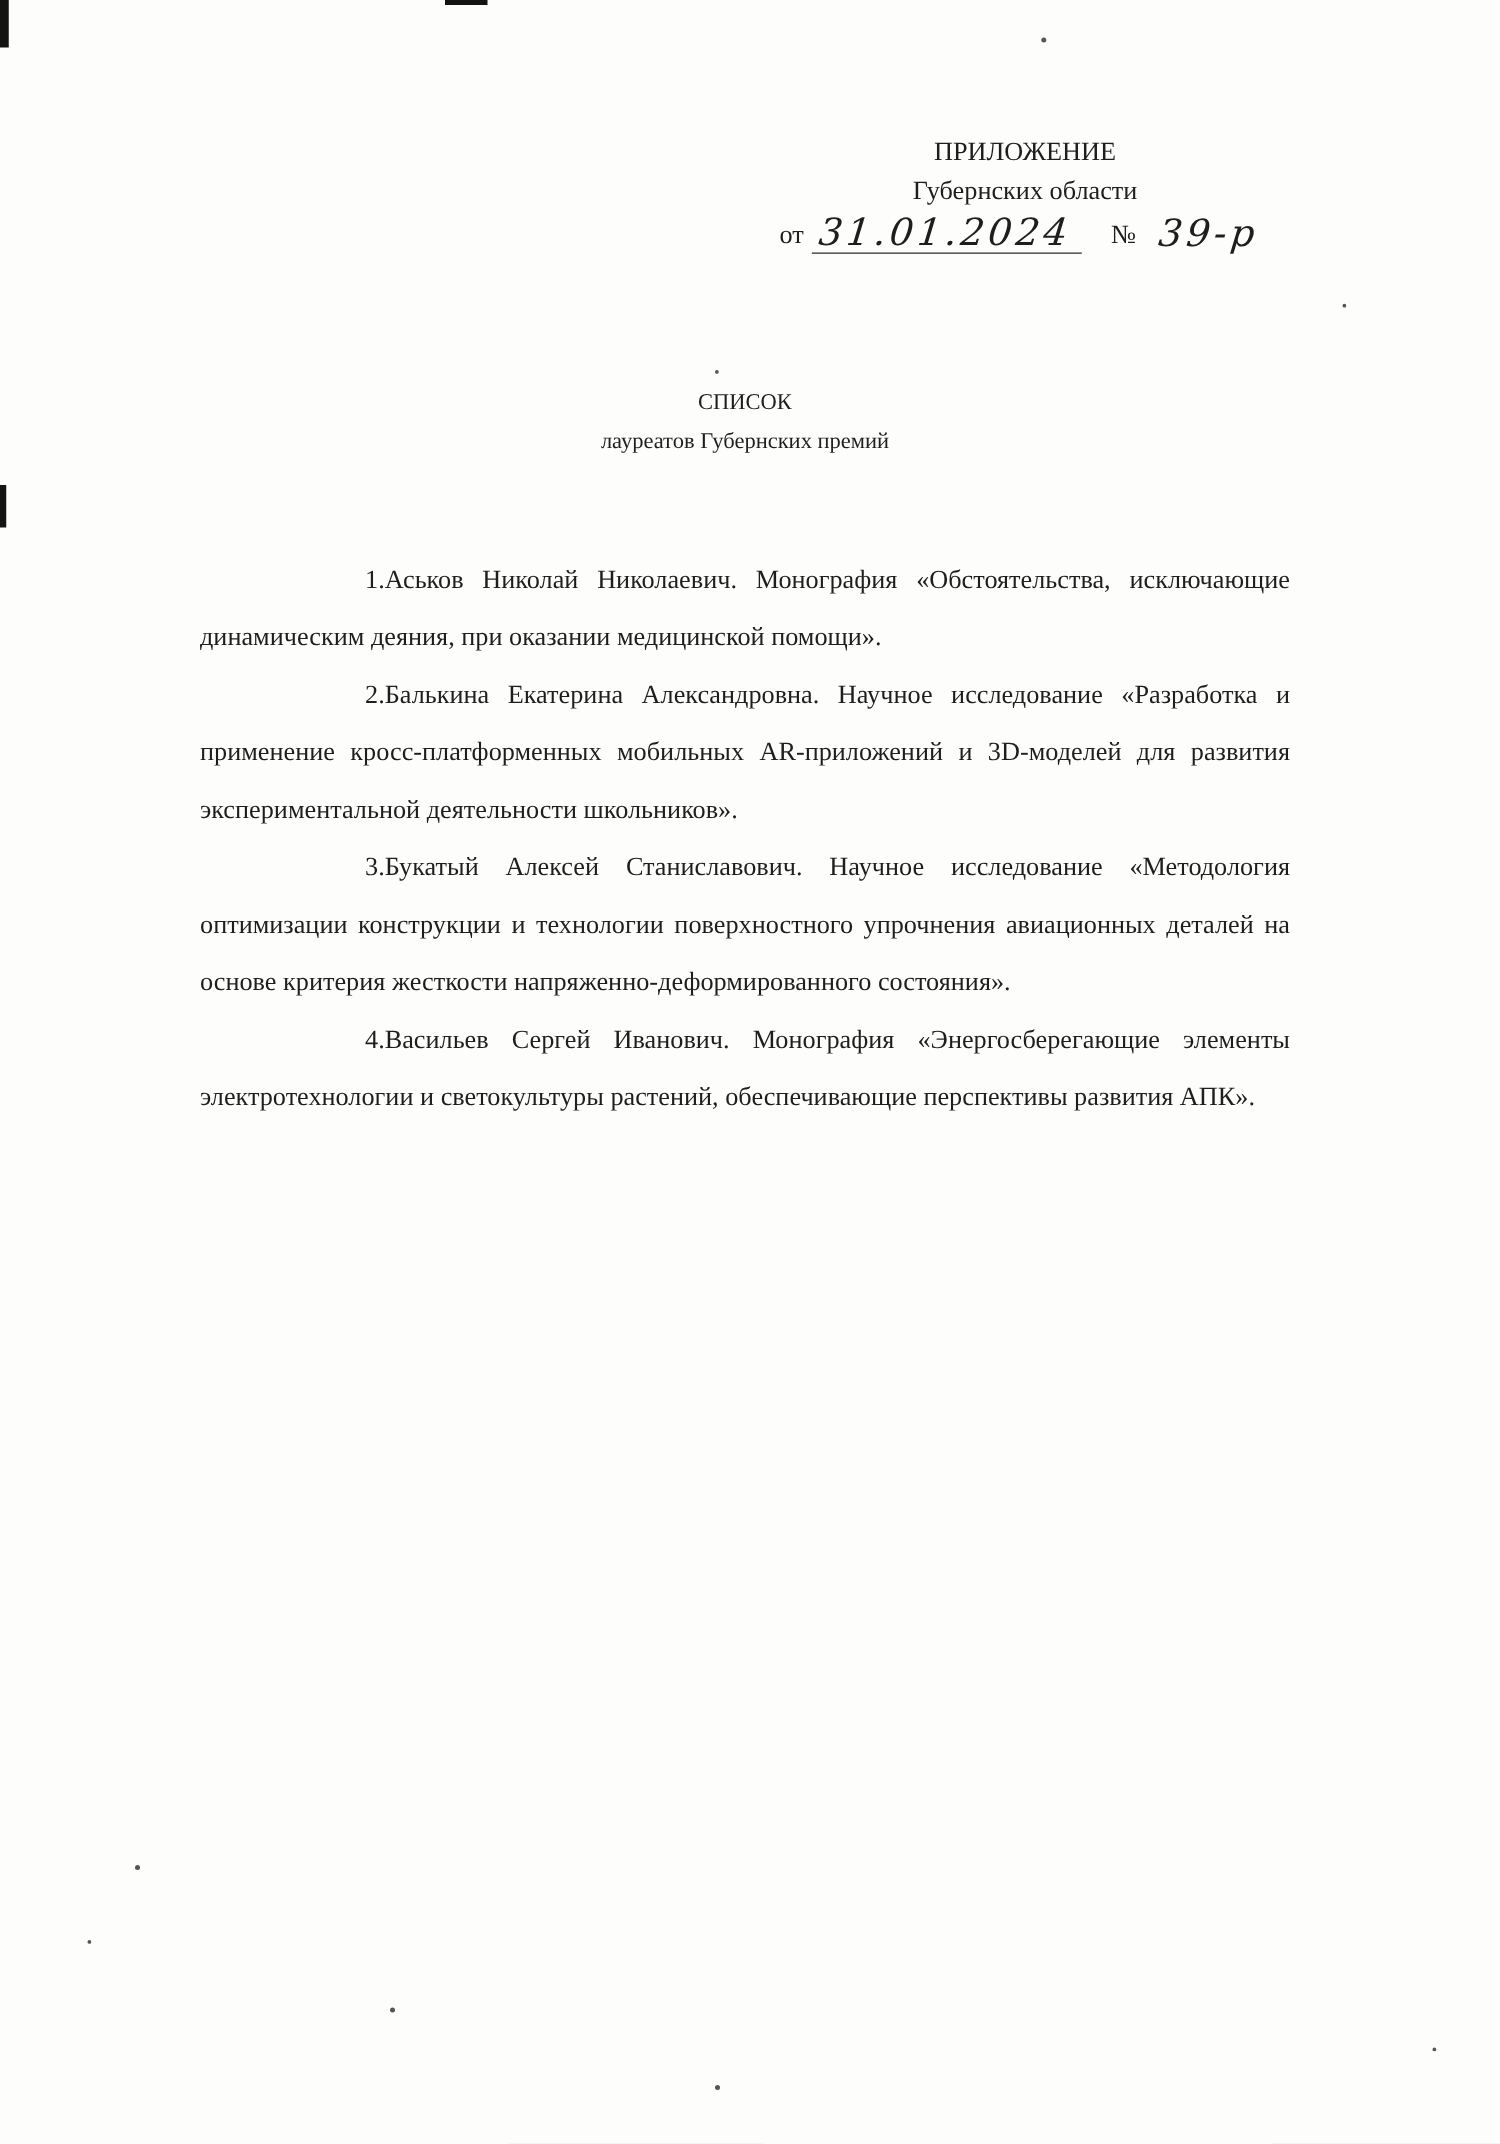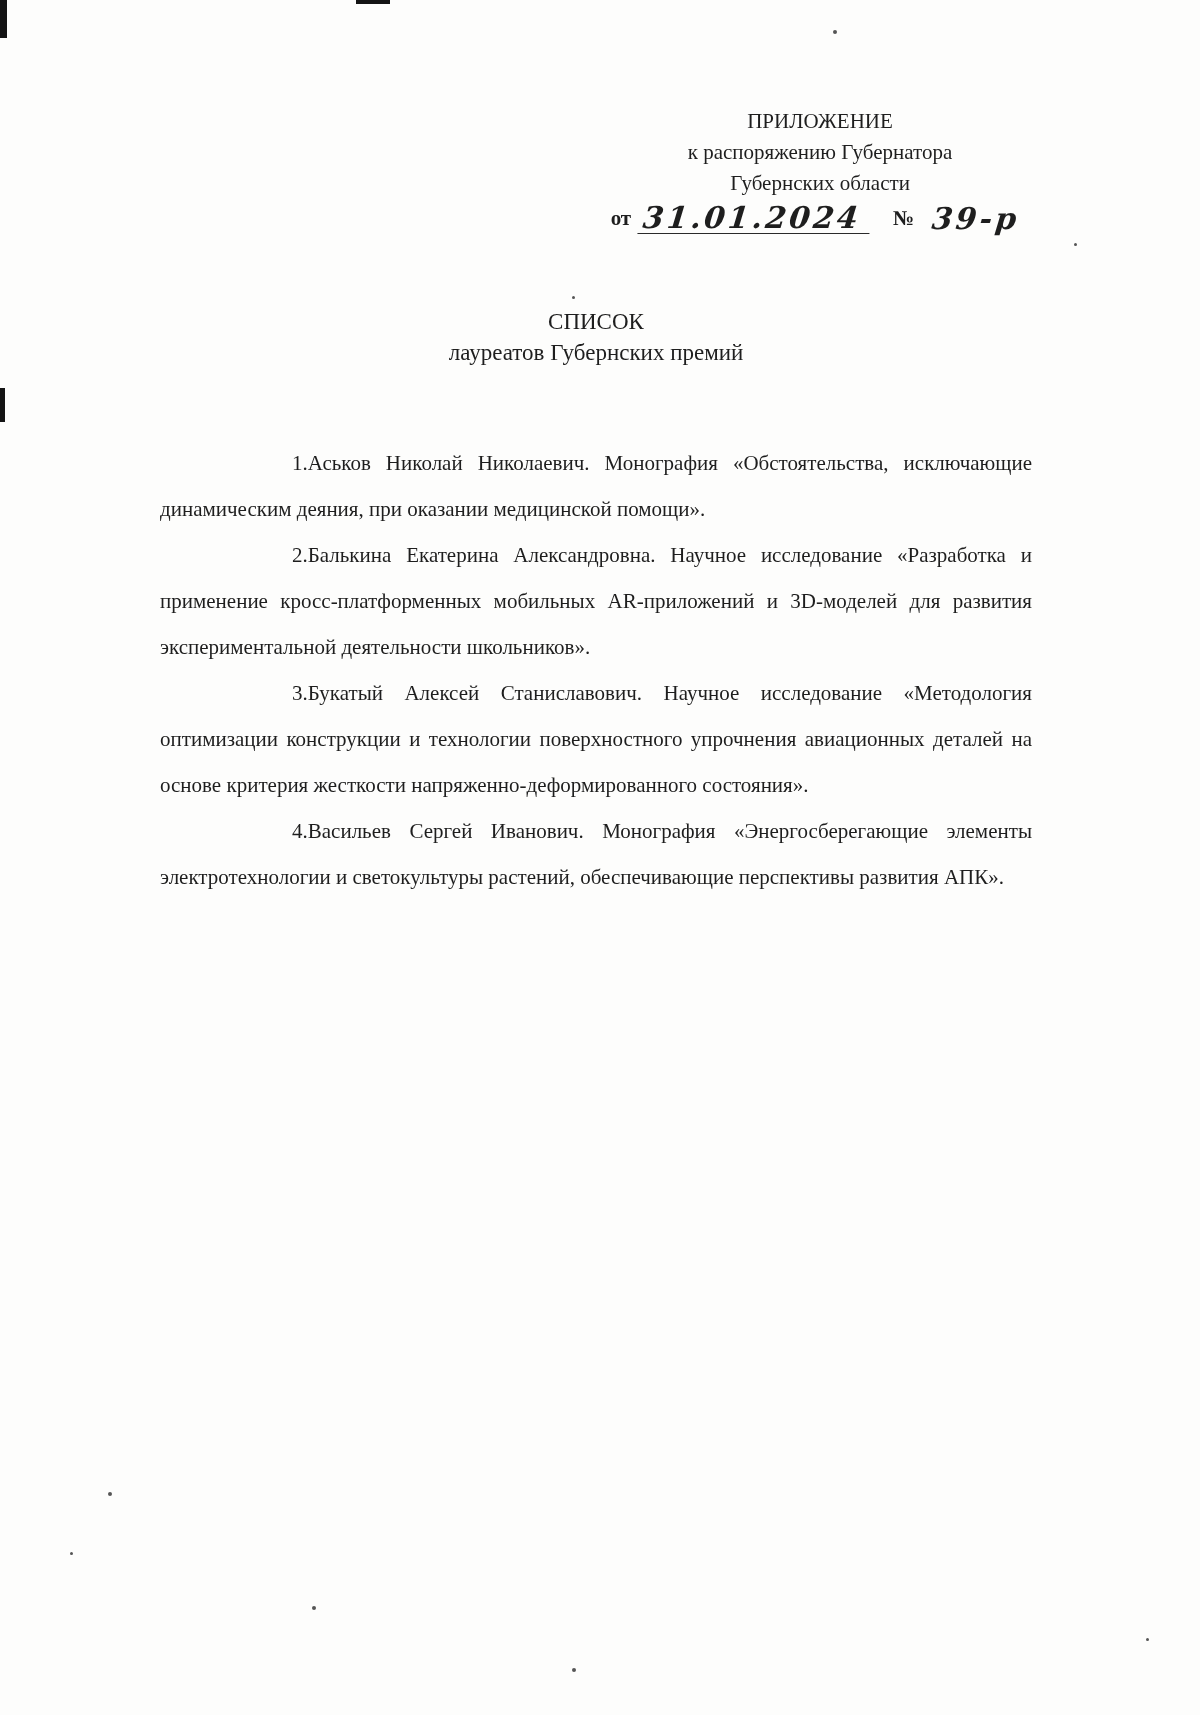--- a/index.html
+++ b/index.html
@@ -30,21 +30,20 @@
   }
   .appendix-header .hline { white-space: nowrap; }
 
   .date-line {
     margin-top: 4px;
     display: flex;
     align-items: flex-end;
     justify-content: center;
     gap: 8px;
     white-space: nowrap;
-    font-weight: bold;
   }
   .handwritten {
     font-family: "DejaVu Serif", serif;
     font-style: italic;
     font-size: 30px;
     letter-spacing: 3px;
     transform: skewX(-6deg);
     display: inline-block;
     padding: 0 10px 0 4px;
     line-height: 30px;
@@ -54,21 +53,21 @@
   }
   .num-sign { padding: 0 6px 0 14px; }
 
   
   .doc-title {
     position: absolute;
     top: 306px;
     left: 160px;
     width: 872px;
     text-align: center;
-    font-size: 23px;
+    font-size: 18px;
     line-height: 31px;
   }
 
   
   .doc-body {
     position: absolute;
     top: 440px;
     left: 160px;
     width: 872px;
     font-size: 21px;
@@ -100,21 +99,20 @@
   <div class="speck" style="left:1074px; top:243px; width:3px; height:3px;"></div>
   <div class="speck" style="left:572px; top:296px; width:3px; height:3px;"></div>
   <div class="speck" style="left:108px; top:1492px; width:4px; height:4px;"></div>
   <div class="speck" style="left:70px; top:1552px; width:3px; height:3px;"></div>
   <div class="speck" style="left:312px; top:1606px; width:4px; height:4px;"></div>
   <div class="speck" style="left:1146px; top:1638px; width:3px; height:3px;"></div>
   <div class="speck" style="left:572px; top:1668px; width:4px; height:4px;"></div>
 
   <div class="appendix-header">
     <div class="hline">ПРИЛОЖЕНИЕ</div>
-    <div class="hline">к распоряжению Губернатора</div>
     <div class="hline">Губернских области</div>
     <div class="date-line">
       <span>от</span>
       <span class="handwritten underlined">31.01.2024</span>
       <span class="num-sign">№</span>
       <span class="handwritten">39-р</span>
     </div>
   </div>
 
   <div class="doc-title">

